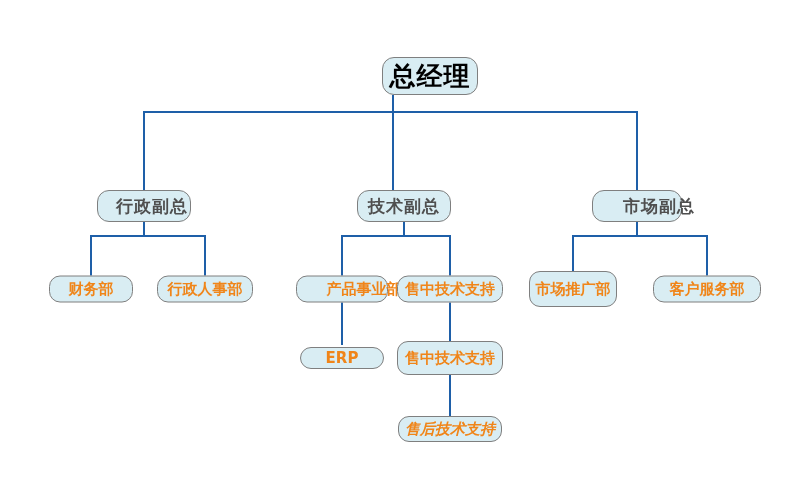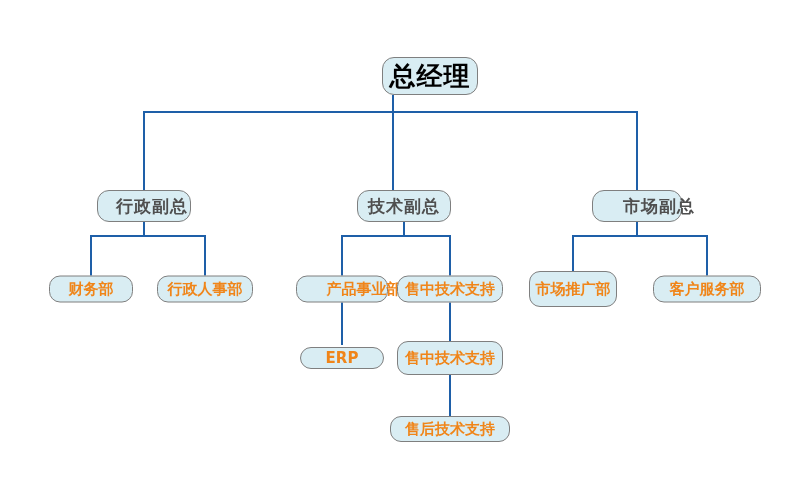--- a/index.html
+++ b/index.html
@@ -93,14 +93,14 @@
     <div class="node vp" style="left: 404px; top: 206px; width: 94px; height: 32px;">技术副总</div>
     <div class="node vp" style="left: 637px; top: 206px; width: 90px; height: 32px; padding-left: 44px;">市场副总</div>
     <div class="node dept" style="left: 91px; top: 289px; width: 84px; height: 27px;">财务部</div>
     <div class="node dept" style="left: 205px; top: 289px; width: 96px; height: 27px;">行政人事部</div>
     <div class="node dept" style="left: 342px; top: 289px; width: 92px; height: 27px; padding-left: 44px;">产品事业部</div>
     <div class="node dept" style="left: 450px; top: 289px; width: 106px; height: 27px;">售中技术支持</div>
     <div class="node dept" style="left: 573px; top: 289px; width: 88px; height: 36px;">市场推广部</div>
     <div class="node dept" style="left: 707px; top: 289px; width: 108px; height: 27px;">客户服务部</div>
     <div class="node dept" style="left: 342px; top: 358px; width: 84px; height: 22px;">ERP</div>
     <div class="node dept" style="left: 450px; top: 358px; width: 106px; height: 34px;">售中技术支持</div>
-    <div class="node dept" style="left: 450px; top: 429px; width: 120px; height: 26px;">售后技术支持</div>
+    <div class="node dept" style="left: 450px; top: 429px; width: 104px; height: 26px; font-style: italic;">售后技术支持</div>
   </div>
 
 </body></html>

